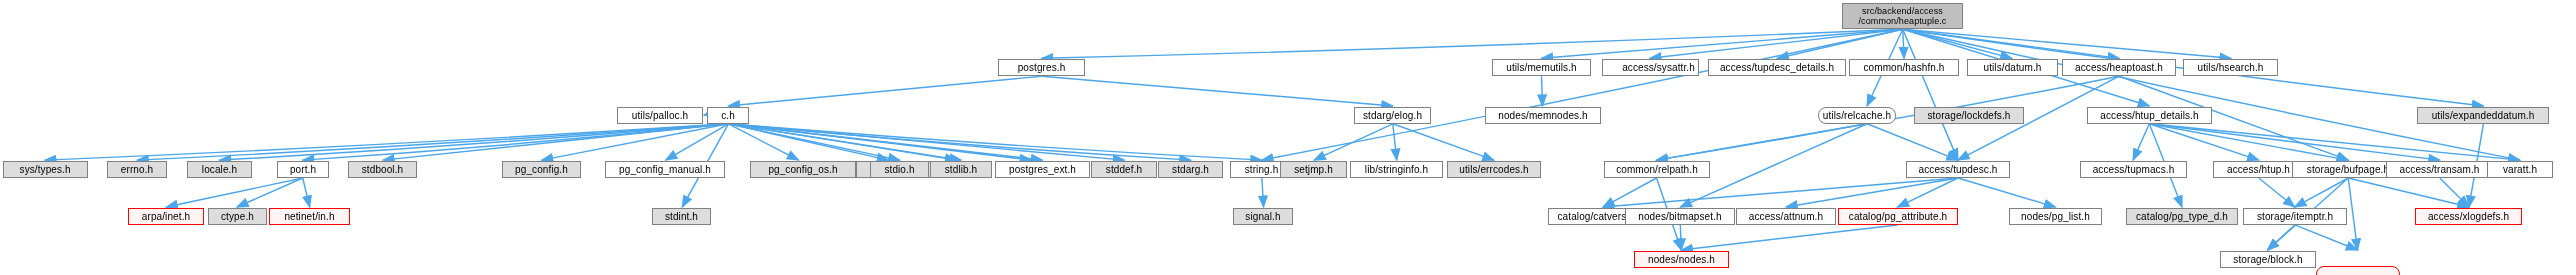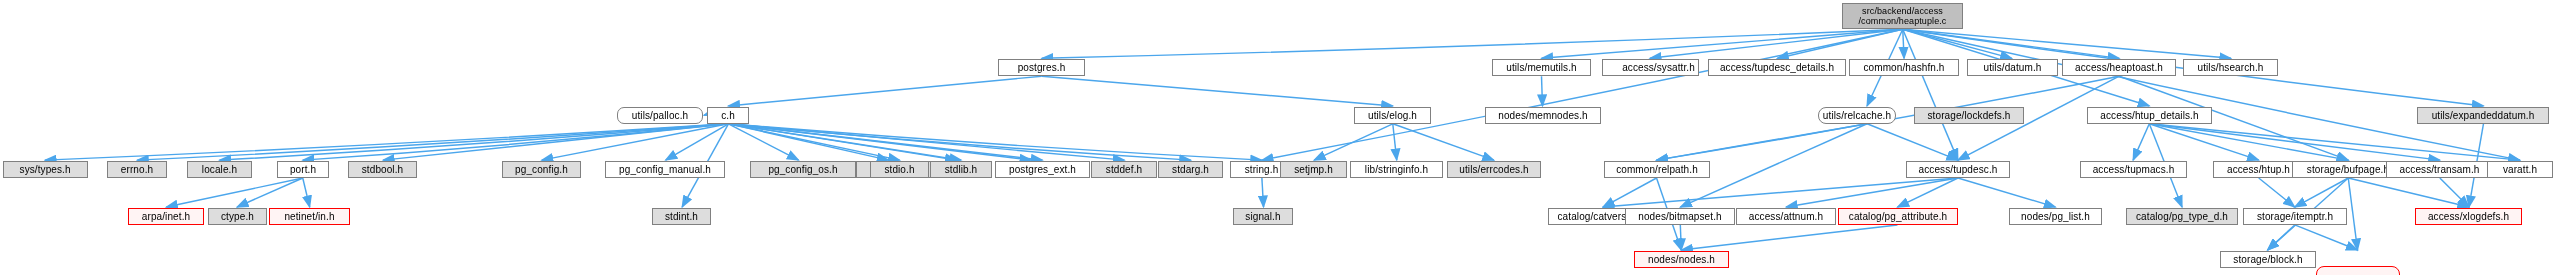--- a/index.html
+++ b/index.html
@@ -97,23 +97,23 @@
         <path d="M3552.5,269 Q3643.75,291 3735,313" marker-end="url(#ah)"></path>
         <path d="M3691,269 Q3713,291 3735,313" marker-end="url(#ah)"></path>
         <path d="M3471.5,340 Q3451,359 3430.5,378" marker-end="url(#ah)"></path>
         <path d="M3471.5,340 Q3519,359 3566.5,378" marker-end="url(#ah)"></path>
         <path d="M3757,187 Q3746,250 3735,313" marker-end="url(#ah)"></path>
       </g>
   </svg>
 
   <div id="node-layer">
       <div class="node white" style="left: 998px; top: 59px; width: 87px; height: 16.5px;">postgres.h</div>
-      <div class="node white" style="left: 617px; top: 107px; width: 86px; height: 16.5px; border-radius: 7px;">utils/palloc.h</div>
+      <div class="node white" style="left: 617px; top: 107px; width: 86px; height: 16.5px;">utils/palloc.h</div>
       <div class="node white" style="left: 707px; top: 107px; width: 42px; height: 16.5px;">c.h</div>
-      <div class="node white" style="left: 1354px; top: 107px; width: 77px; height: 16.5px;">utils/elog.h</div>
+      <div class="node white" style="left: 1354px; top: 107px; width: 77px; height: 16.5px;">stdarg/elog.h</div>
       <div class="node grey" style="left: 2.6px; top: 161px; width: 85px; height: 16.5px;">sys/types.h</div>
       <div class="node grey" style="left: 107px; top: 161px; width: 60px; height: 16.5px;">errno.h</div>
       <div class="node grey" style="left: 187px; top: 161px; width: 65px; height: 16.5px;">locale.h</div>
       <div class="node white" style="left: 277px; top: 161px; width: 52px; height: 16.5px;">port.h</div>
       <div class="node grey" style="left: 348px; top: 161px; width: 69px; height: 16.5px;">stdbool.h</div>
       <div class="node grey" style="left: 502px; top: 161px; width: 79px; height: 16.5px;">pg_config.h</div>
       <div class="node white" style="left: 605px; top: 161px; width: 120px; height: 16.5px;">pg_config_manual.h</div>
       <div class="node grey" style="left: 750px; top: 161px; width: 106px; height: 16.5px;">pg_config_os.h</div>
       <div class="node grey" style="left: 856px; top: 161px; width: 65px; height: 16.5px;">assert.h</div>
       <div class="node grey" style="left: 921px; top: 161px; width: 71px; height: 16.5px;">inttypes.h</div>

